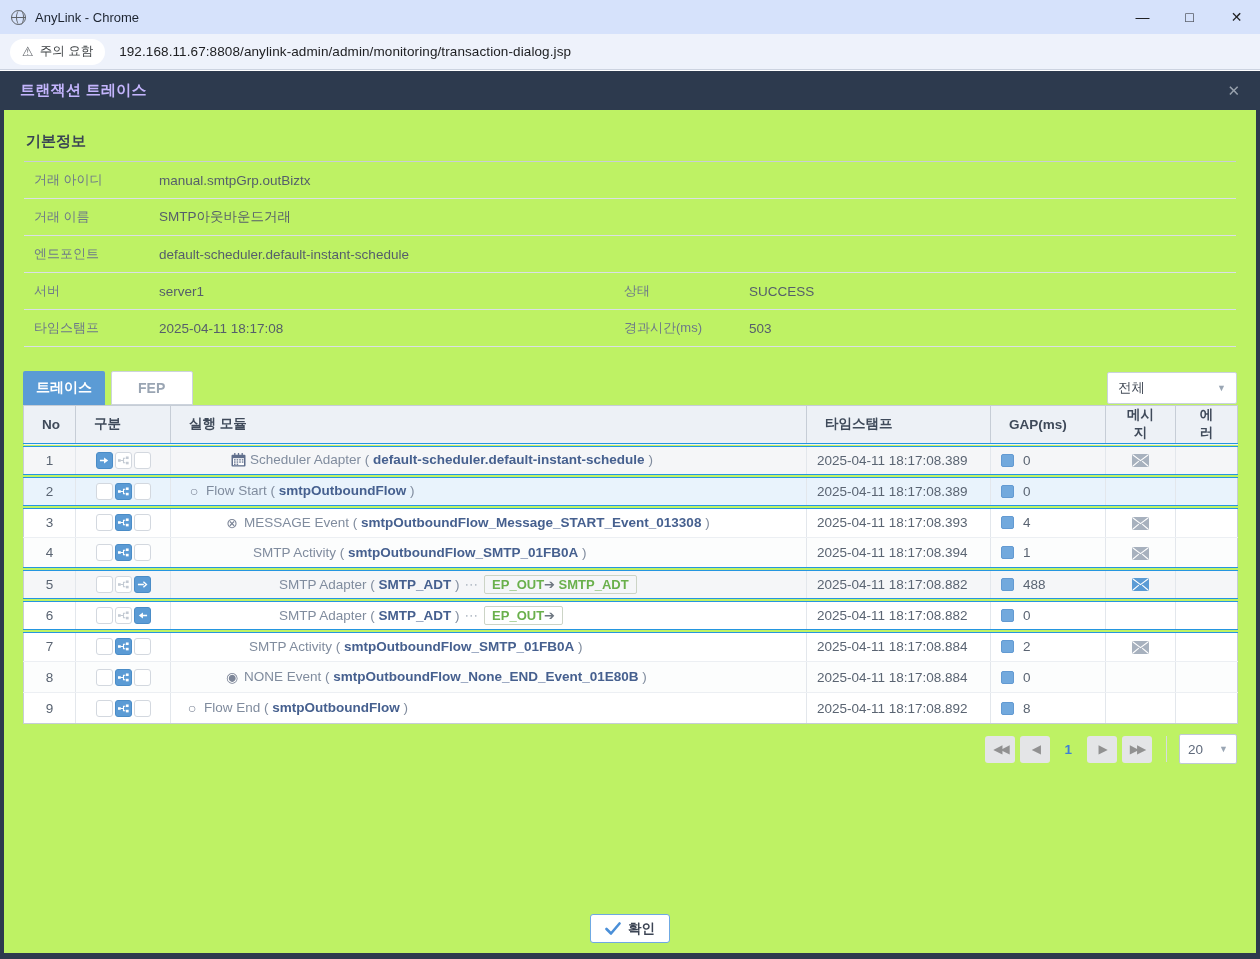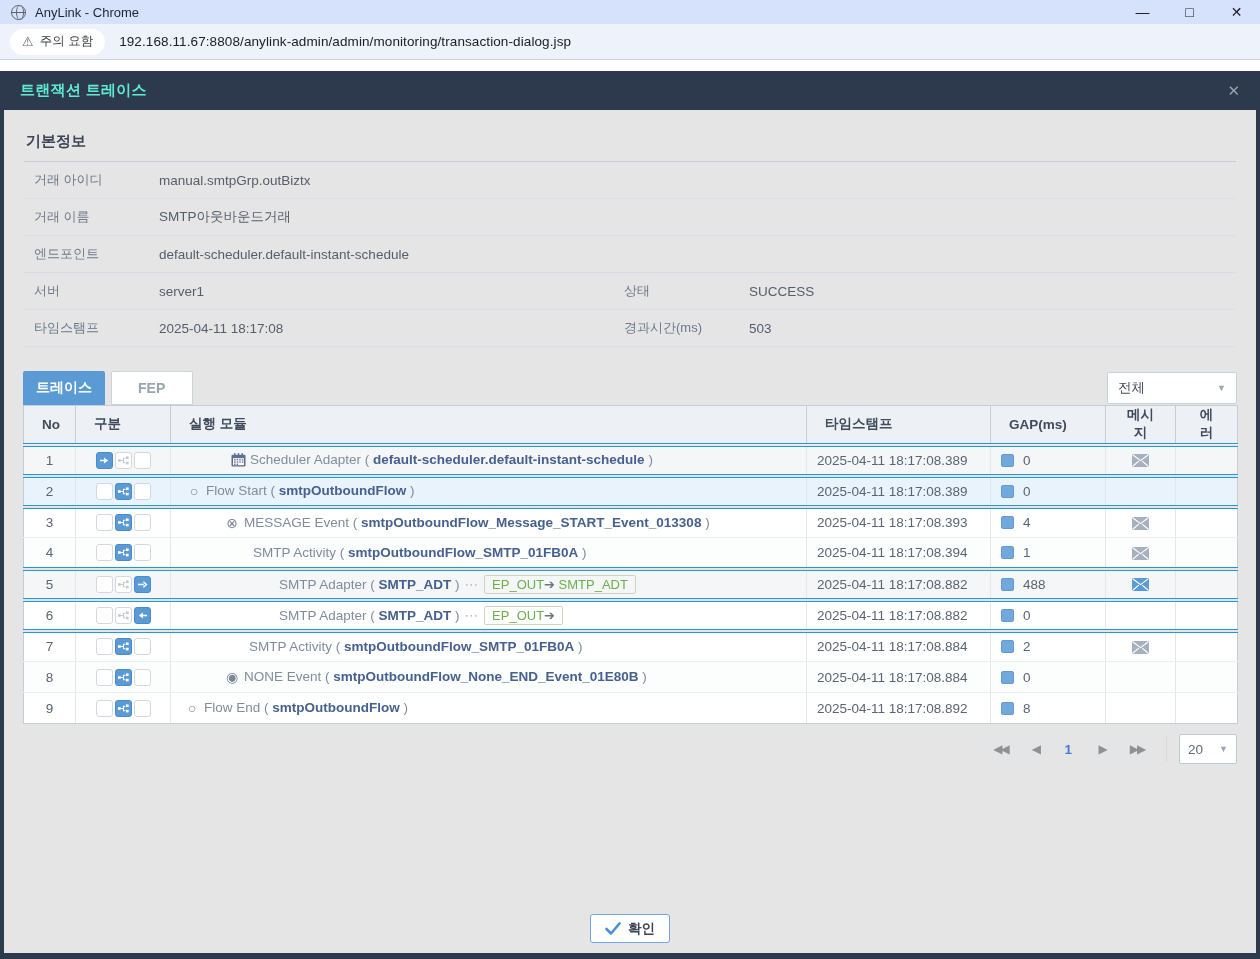--- a/index.html
+++ b/index.html
@@ -1,38 +1,38 @@
 <!DOCTYPE html>
 <html><head>
 <meta charset="utf-8">
 <style>
   * { margin:0; padding:0; box-sizing:border-box; }
   html,body { width:1260px; height:959px; overflow:hidden; }
   body { font-family:"Liberation Sans","DejaVu Sans",sans-serif; font-size:13px; color:#555e6b; background:#fff; position:relative; }
 
   
-  .titlebar { height:24px; background:#d6e2fb; display:flex; align-items:center; padding:0 0 0 11px; }
+  .titlebar { height:34px; background:#d6e2fb; display:flex; align-items:center; padding:0 0 0 11px; }
   .globe { width:15px; height:15px; border:1.5px solid #5f6368; border-radius:50%; position:relative; flex:0 0 auto; }
   .globe:before { content:""; position:absolute; left:50%; top:-1px; bottom:-1px; width:6px; margin-left:-3px; border:1.2px solid #5f6368; border-radius:50%; border-top:none; border-bottom:none;}
   .globe:after { content:""; position:absolute; top:50%; left:-1px; right:-1px; height:0; border-top:1.2px solid #5f6368; }
   .win-title { margin-left:9px; font-size:13px; color:#1d2430; }
   .win-controls { margin-left:auto; display:flex; height:100%; }
   .win-btn { width:47px; height:100%; display:flex; align-items:center; justify-content:center; font-size:14px; color:#202124; cursor:default; }
 
   .infobar { height:36px; background:#eef2fb; border-bottom:1px solid #ccd3e0; display:flex; align-items:center; padding:0 10px; }
   .sec-chip { background:#fff; border-radius:14px; height:26px; display:flex; align-items:center; gap:6px; padding:0 12px; font-size:12.5px; color:#3c4043; }
   .warn-glyph { font-size:13px; color:#5f6368; }
   .url-text { margin-left:14px; font-size:13.5px; color:#202124; letter-spacing:.1px; }
 
   
   .dialog { position:absolute; top:71px; left:0; width:1260px; bottom:0; background:#2d3a4e; padding:0 4px 6px; }
   .dlg-header { height:39px; display:flex; align-items:center; padding:0 16px; }
-  .dlg-title { color:#5eead4; font-size:15px; font-weight:bold; letter-spacing:.3px; }
+  .dlg-title { color:#c4b5fd; font-size:15px; font-weight:bold; letter-spacing:.3px; }
   .dlg-close { margin-left:auto; color:#99a2ad; font-size:15px; font-weight:bold; cursor:pointer; }
-  .dlg-body { background:#e5e5e5; height:calc(100% - 39px); position:relative; overflow:hidden; }
+  .dlg-body { background:#bef264; height:calc(100% - 39px); position:relative; overflow:hidden; }
 
   
   .section { margin:20px 20px 0; }
   .section-title { font-size:15px; font-weight:bold; color:#3a4454; padding:2px 0 10px 2px; border-bottom:1px solid #c9ced6; }
   .info-row { display:flex; height:37px; align-items:center; border-bottom:1px solid #dadfe6; }
   .i-label { width:135px; padding-left:10px; color:#6d7989; font-size:13px; flex:0 0 auto; }
   .i-value { color:#555e6b; font-size:13.5px; }
   .i-value.w { width:455px; flex:0 0 auto; }
   .i-spacer { flex:1; }
 
@@ -56,21 +56,21 @@
   .td-c { text-align:center; }
 
   .slot { display:inline-flex; align-items:center; justify-content:center; width:17px; height:17px; border:1px solid #d3d8df; border-radius:3px; background:#fff; margin:0 1px; vertical-align:middle; }
   .slot.on { background:#5b9bd5; border-color:#4a8cc7; }
 
   .mod-icon { display:inline-block; width:18px; color:#7d8698; font-size:14px; text-align:center; margin-right:3px; vertical-align:-1px; }
   .mod-prefix, .mod-suffix { color:#808c9e; }
   .mod-name { color:#46608f; font-weight:bold; }
   .dots { color:#b6bec8; margin:0 5px; letter-spacing:1px; }
   .ep-tag { display:inline-block; border:1px solid #ccd4c6; border-radius:2px; padding:1px 7px; font-size:13px; }
-  .ep-green { color:#6ab04c; font-weight:normal; }
+  .ep-green { color:#6ab04c; font-weight:bold; }
   .ep-arrow { color:#6d7680; font-weight:bold; }
 
   .gap-sq { display:inline-block; width:13px; height:13px; background:#72a9dd; border:1px solid #639ad2; border-radius:2px; margin-right:9px; vertical-align:-2px; }
   .mail { vertical-align:middle; cursor:pointer; }
 
   
   .pager { display:flex; align-items:center; justify-content:flex-end; margin:10px 19px 0; }
   .pg-btn { width:30px; height:27px; background:#e4e5e7; border-radius:3px; margin-left:5px; display:flex; align-items:center; justify-content:center; color:#919191; font-size:12px; letter-spacing:-2px; cursor:pointer; }
   .pg-num { color:#3e7fd6; font-weight:bold; font-size:13.5px; margin:0 10px 0 14px; }
   .pg-sep { width:1px; height:26px; background:#d7dbe0; margin:0 12px 0 14px; }

